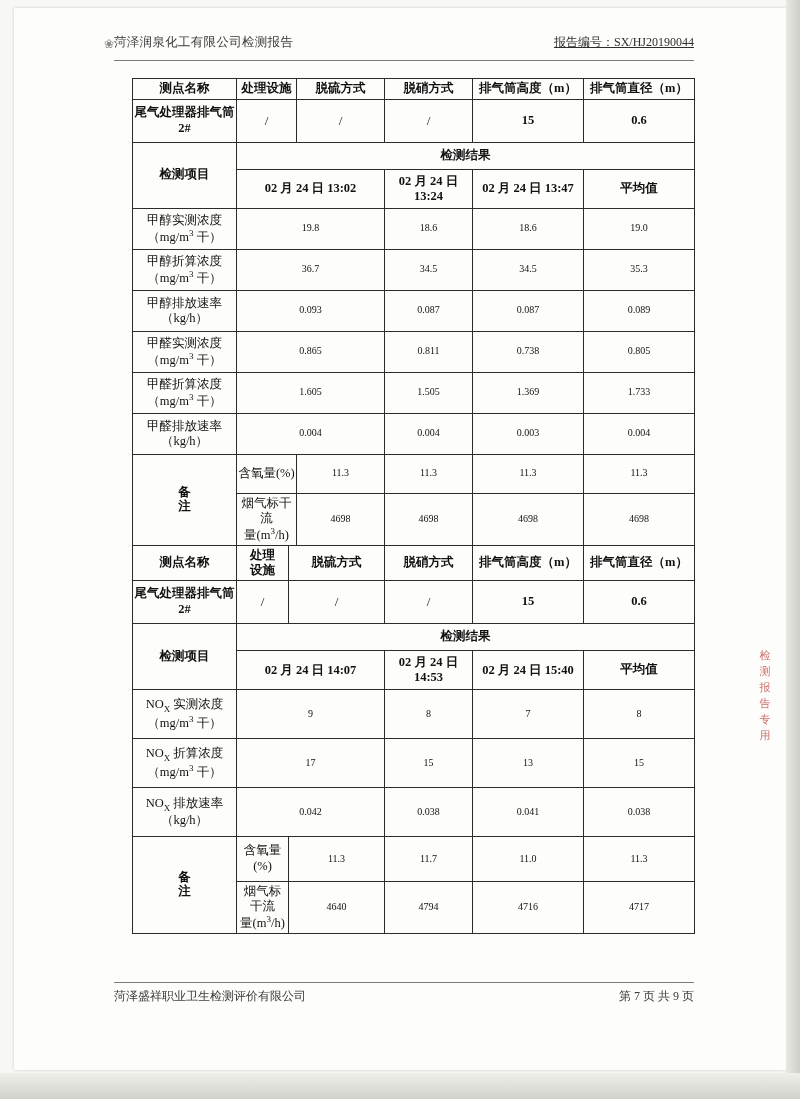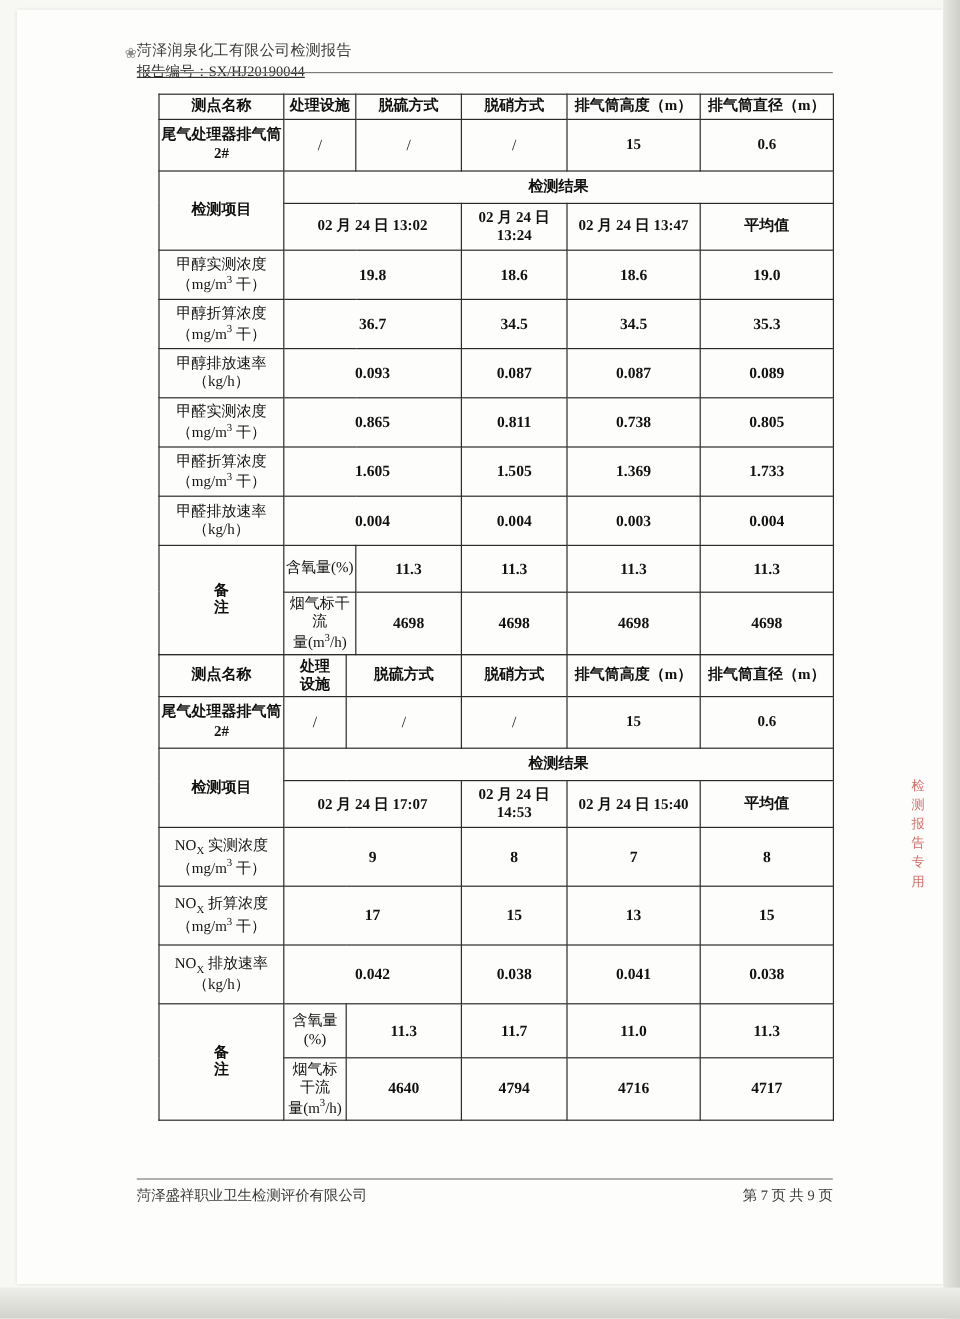--- a/index.html
+++ b/index.html
@@ -45,23 +45,22 @@
     background: linear-gradient(to bottom, #eeeeea, #d2d2cd);
   }
 
   
   .header {
     position: absolute;
     left: 100px;
     top: 26px;
     width: 580px;
     display: flex;
-    align-items: flex-start;
+    align-items: flex-end;
     justify-content: space-between;
-    flex-direction: column;
   }
   .header-title {
     font-size: 12.5px;
     color: #3b3b3b;
     letter-spacing: 0.3px;
   }
   .header-right {
     font-size: 12px;
     color: #2e2e2e;
     white-space: nowrap;
@@ -128,21 +127,21 @@
     font-size: 12.5px;
     color: #111;
     padding: 2px 1px;
     line-height: 1.25;
   }
   td.bold { font-weight: bold; margin-left: 42px; }
   td.label {
     font-weight: normal;
     font-size: 12.5px;
   }
-  td.valcell { font-family: "Liberation Serif", serif; font-size: 13px; font-weight: bold; }
+  td.valcell { font-family: "Liberation Serif", serif; font-size: 10px; }
   .sub { font-size: 9px; vertical-align: super; }
   .subsc { font-size: 9px; vertical-align: sub; }
   .two-line { line-height: 1.2; }
   .vert {
     font-weight: bold;
     width: 26px;
     font-size: 12.5px;
   }
   .vert span { display: block; line-height: 1.1; }
   .slash { font-size: 13px; }
@@ -304,21 +303,21 @@
           <td class="slash">/</td>
           <td class="slash">/</td>
           <td class="bold">15</td>
           <td class="bold">0.6</td>
         </tr>
         <tr>
           <td rowspan="2" class="bold">检测项目</td>
           <td colspan="5" class="bold" style="height:22px">检测结果</td>
         </tr>
         <tr>
-          <td colspan="2" class="bold two-line" style="height:34px">02 月 24 日 17:07</td>
+          <td colspan="2" class="bold two-line" style="height:34px">02 月 24 日 14:07</td>
           <td class="bold two-line">02 月 24 日 14:53</td>
           <td class="bold two-line">02 月 24 日 15:40</td>
           <td class="bold">平均值</td>
         </tr>
 
         <tr>
           <td class="label two-line" style="height:44px">NO<span class="subsc">X</span> 实测浓度<br>（mg/m<span class="sub">3</span> 干）</td>
           <td colspan="2" class="valcell">9</td>
           <td class="valcell">8</td>
           <td class="valcell">7</td>

